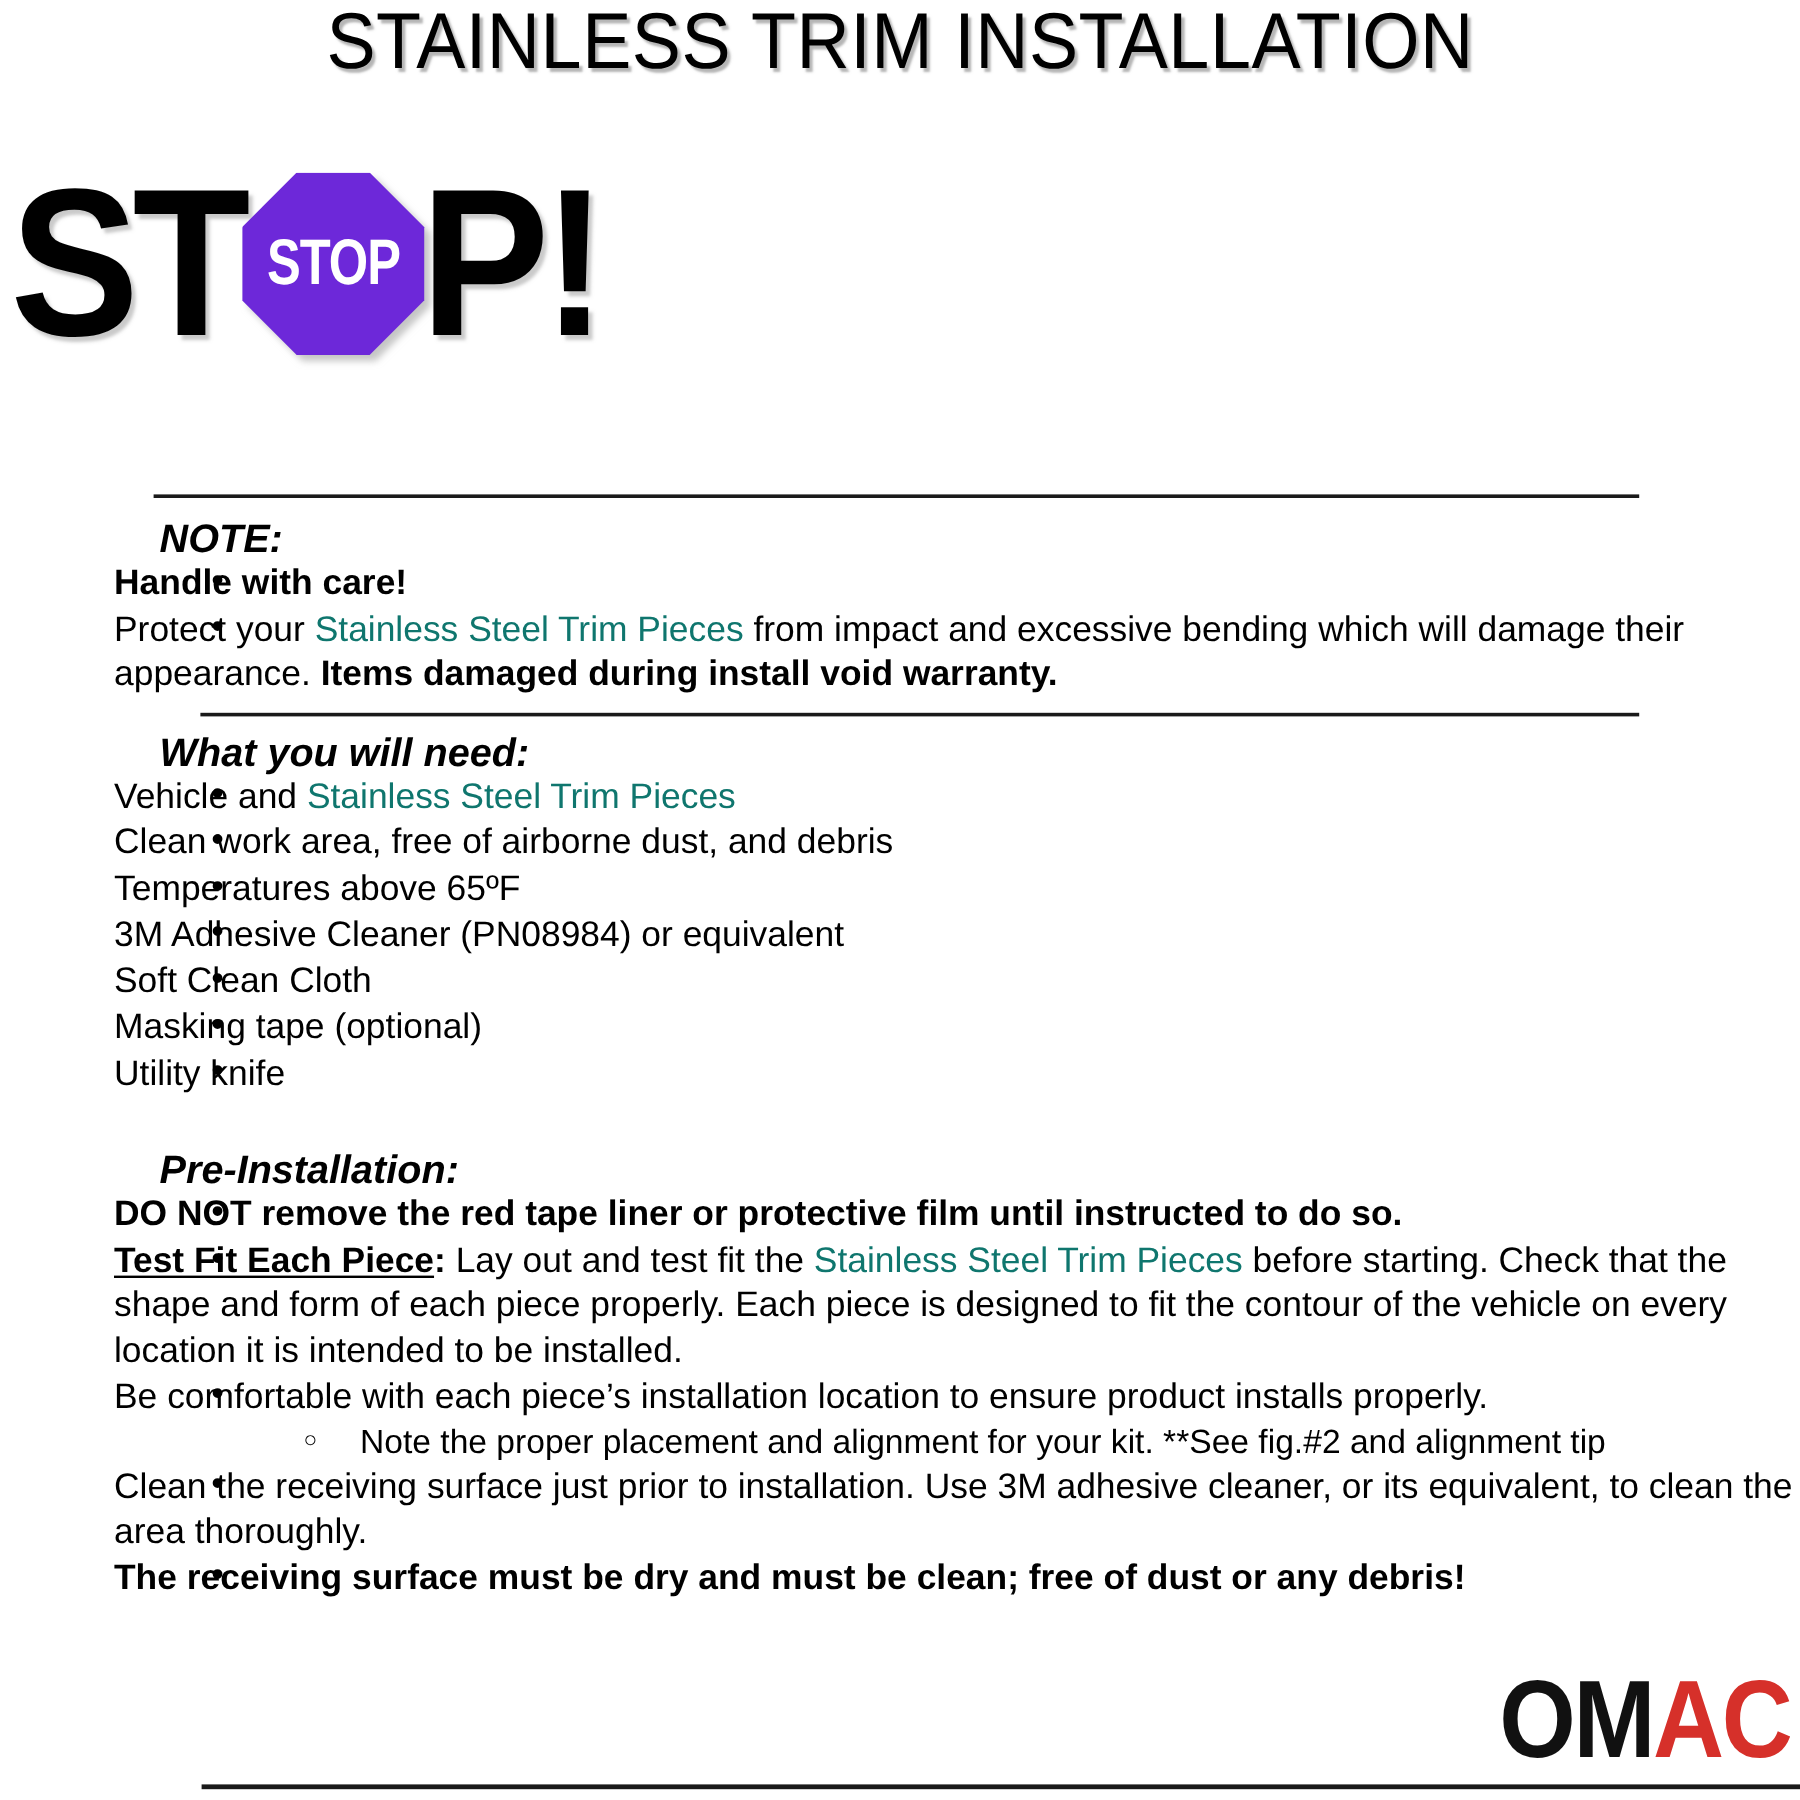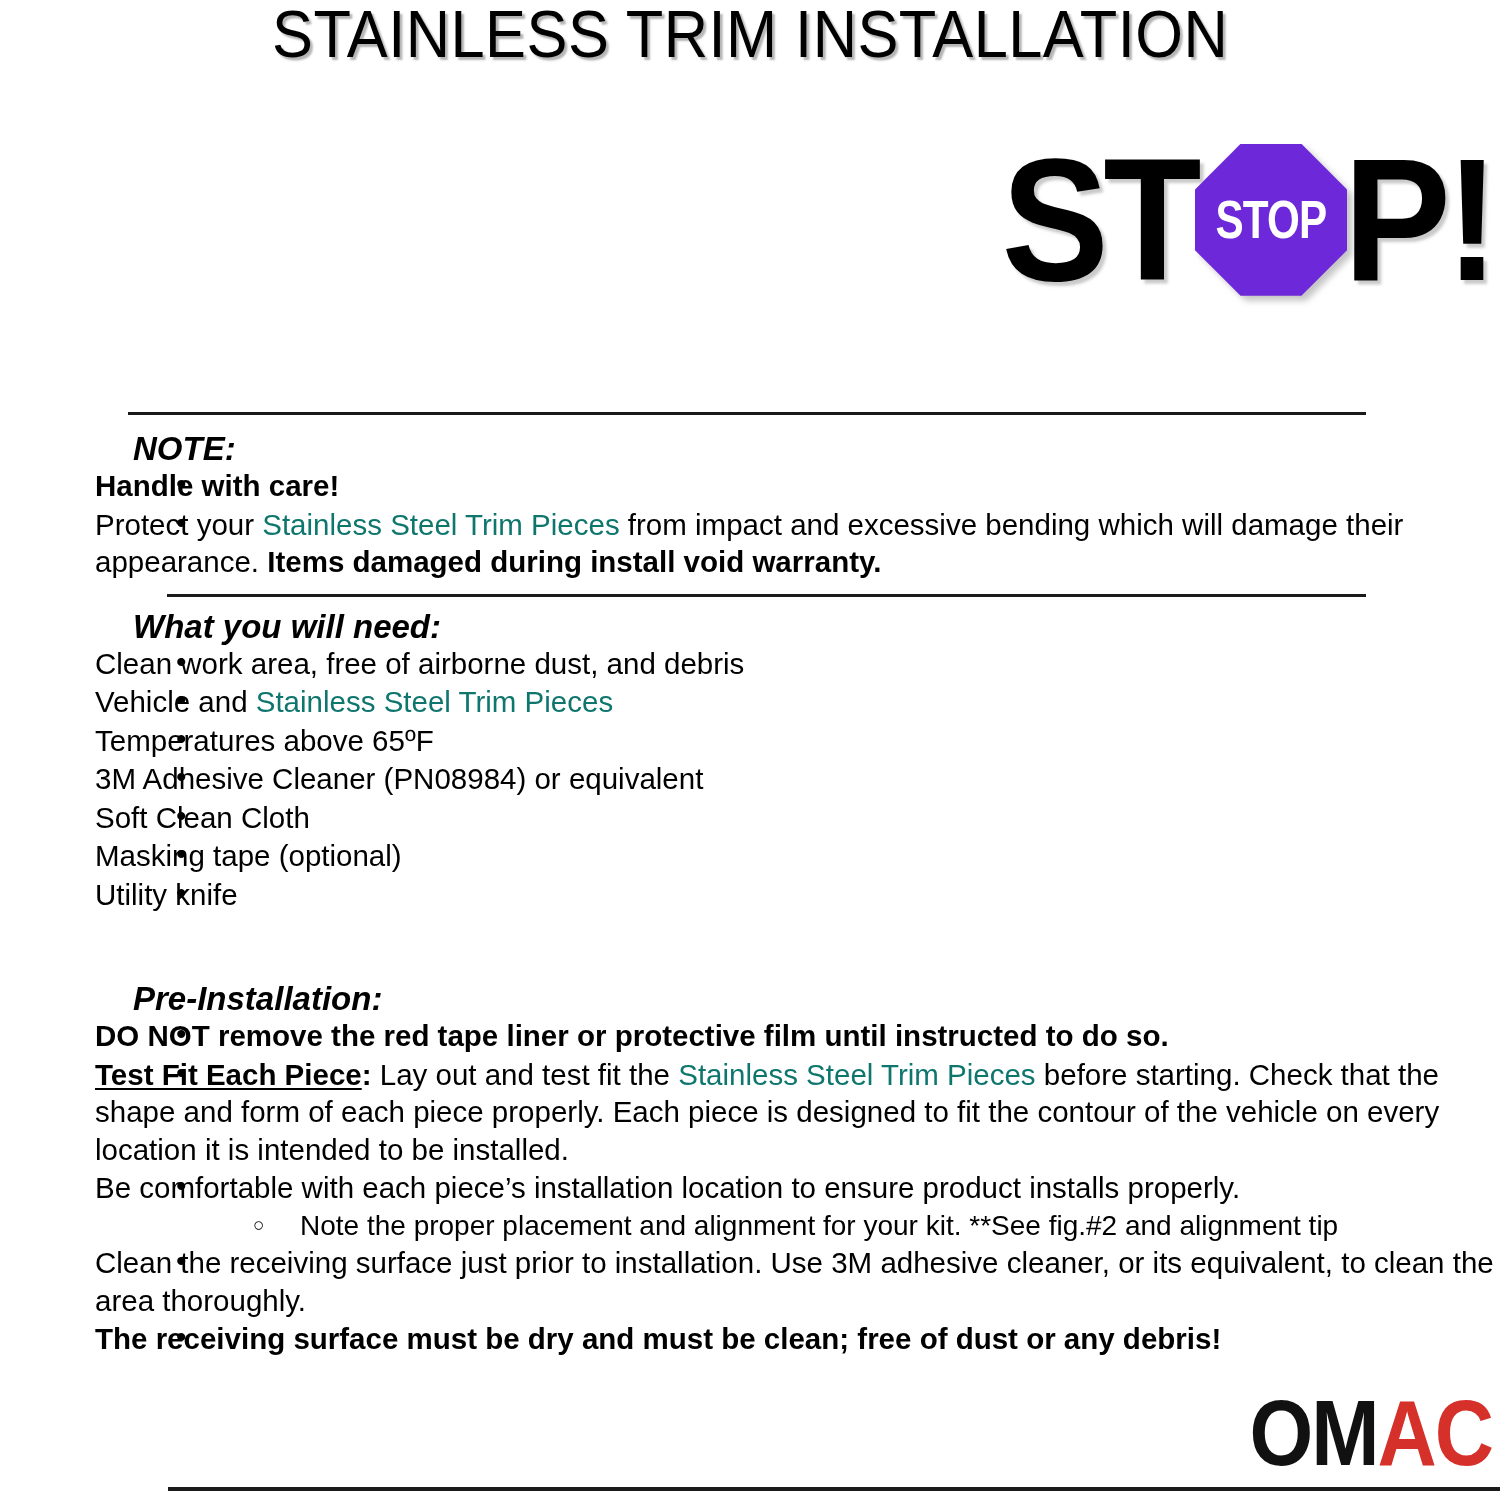--- a/index.html
+++ b/index.html
@@ -27,21 +27,21 @@
     letter-spacing: 0.5px;
     transform: scaleX(0.93);
     display: inline-block;
     line-height: 1.05;
     text-shadow: 3px 3px 2px rgba(120,120,120,0.55);
   }
 
   
   .stop-logo-wrap {
     display: flex;
-    justify-content: flex-end;
+    justify-content: flex-start;
     align-items: center;
     margin-top: 58px;
     height: 185px;
   }
   .stop-logo {
     display: flex;
     align-items: center;
     justify-content: center;
     position: relative;
   }
@@ -166,21 +166,21 @@
   .b { font-weight: 700; }
   .bu { font-weight: 700; text-decoration: underline; text-underline-offset: 3px; }
 
   .note-block { margin-top: 6px; }
   .note-list { margin-top: 22px; }
 
   .need-heading-wrap { margin-top: 28px; }
   .need-list { margin-top: 24px; }
   .need-list > li { margin-bottom: 7px; }
 
-  .pre-heading-wrap { margin-top: 68px; }
+  .pre-heading-wrap { margin-top: 44px; }
   .pre-list { margin-top: 24px; }
   .pre-list > li { margin-bottom: 4px; }
 
   
   .omac-logo {
     position: absolute;
     right: 8px;
     top: 1398px;
     font-family: "Liberation Sans", sans-serif;
     font-weight: 700;
@@ -222,22 +222,22 @@
     <div class="section-heading">NOTE:</div>
     <ul class="bullets note-list" id="note-list">
         <li><span class="b">Handle with care!</span></li>
         <li><span>Protect your </span><span class="red">Stainless Steel Trim Pieces</span><span> from impact and excessive bending which will damage their appearance. </span><span class="b">Items damaged during install void warranty.</span></li>
       </ul>
   </div>
 
   <div class="need-heading-wrap">
     <div class="section-heading">What you will need:</div>
     <ul class="bullets need-list" id="need-list">
+        <li><span>Vehicle and </span><span class="red">Stainless Steel Trim Pieces</span></li>
         <li><span>Clean work area, free of airborne dust, and debris</span></li>
-        <li><span>Vehicle and </span><span class="red">Stainless Steel Trim Pieces</span></li>
         <li><span>Temperatures above 65ºF</span></li>
         <li><span>3M Adhesive Cleaner (PN08984) or equivalent</span></li>
         <li><span>Soft Clean Cloth</span></li>
         <li><span>Masking tape (optional)</span></li>
         <li><span>Utility knife</span></li>
       </ul>
   </div>
 
   <div class="pre-heading-wrap">
     <div class="section-heading">Pre-Installation:</div>

